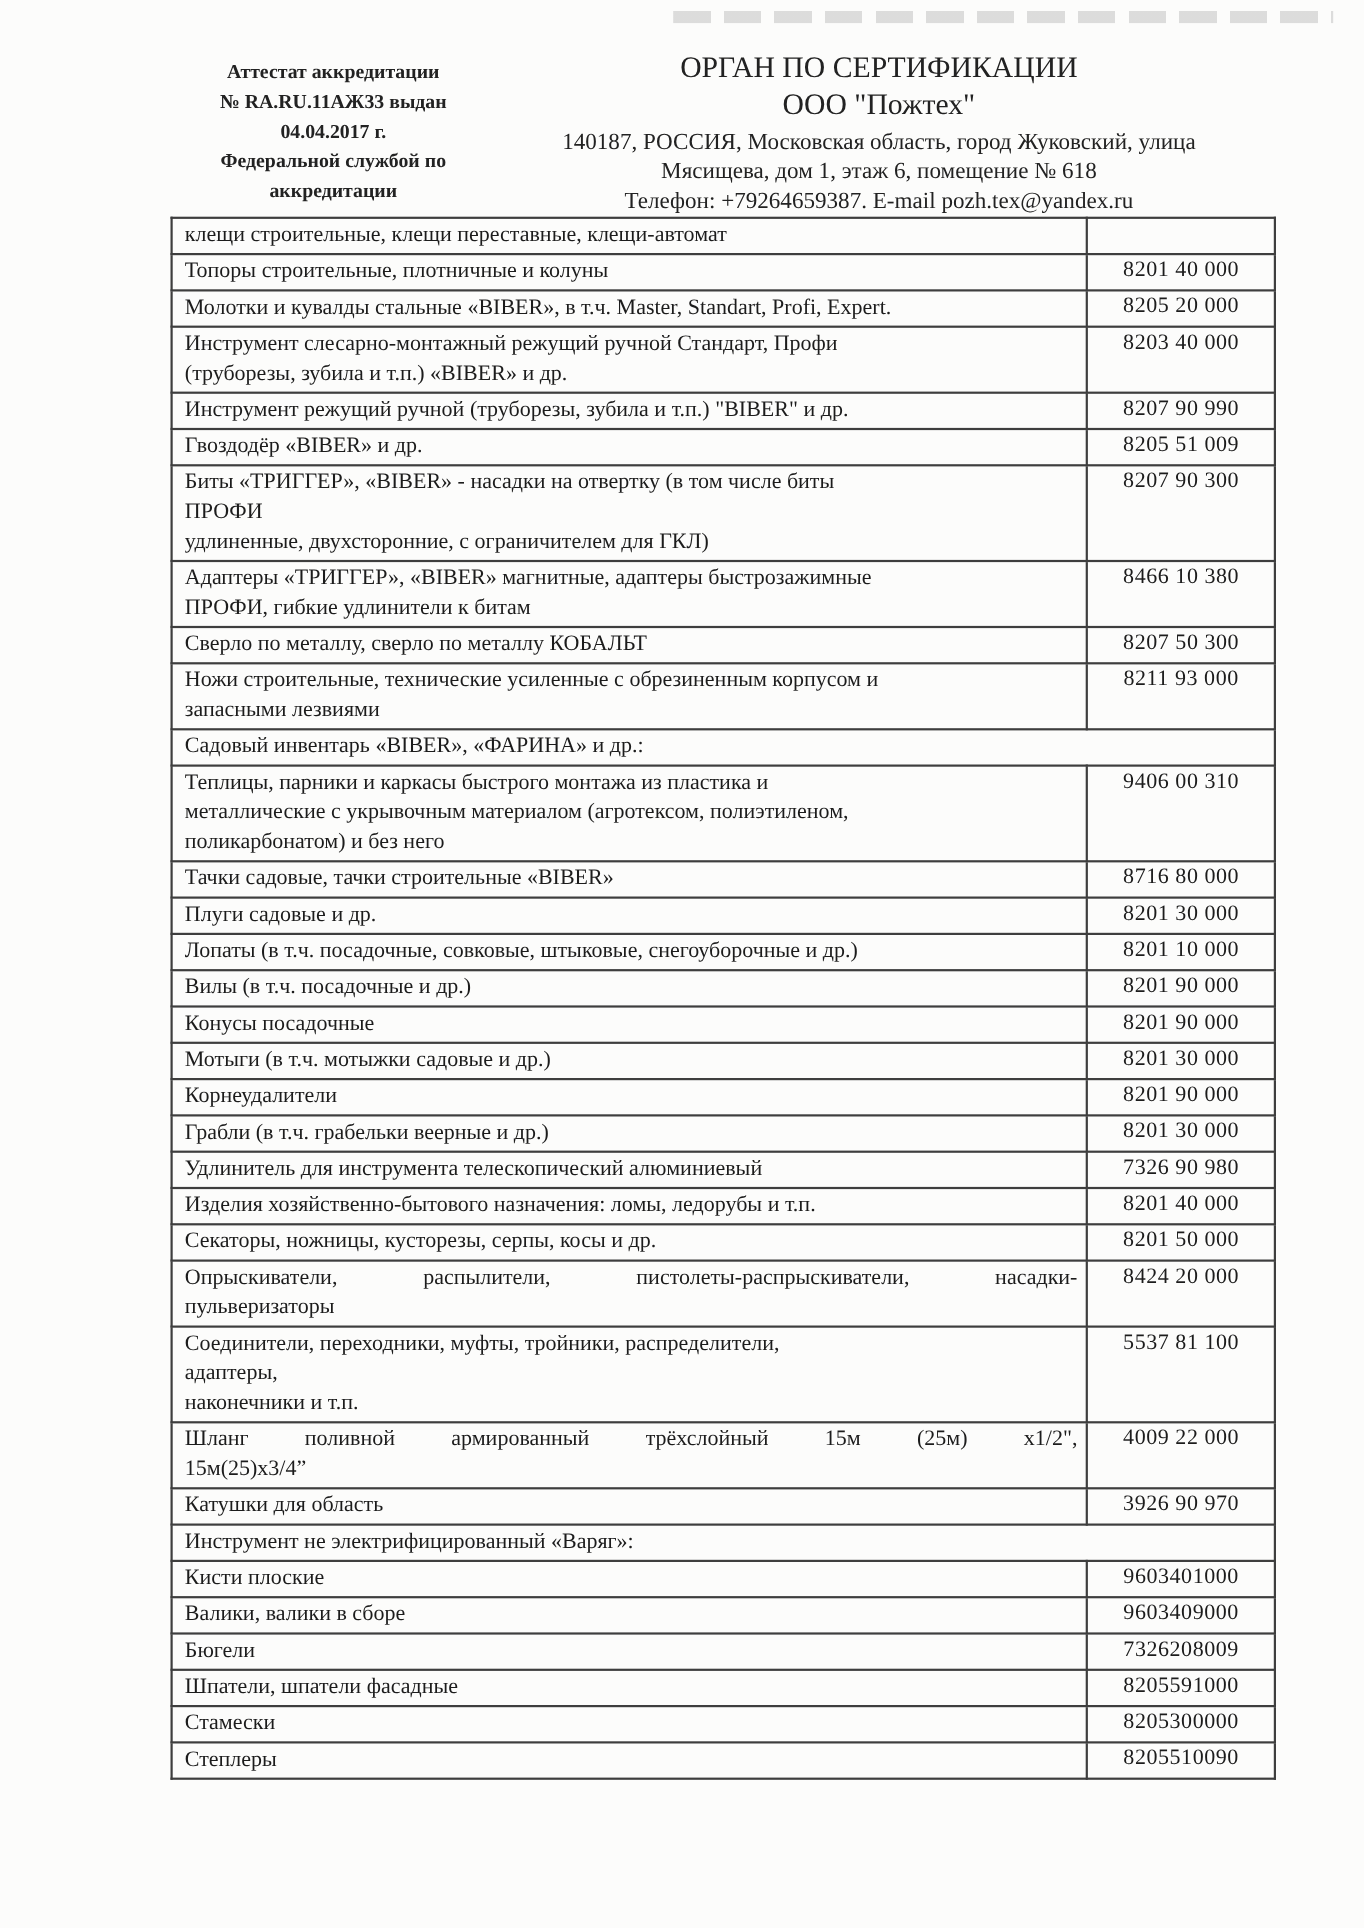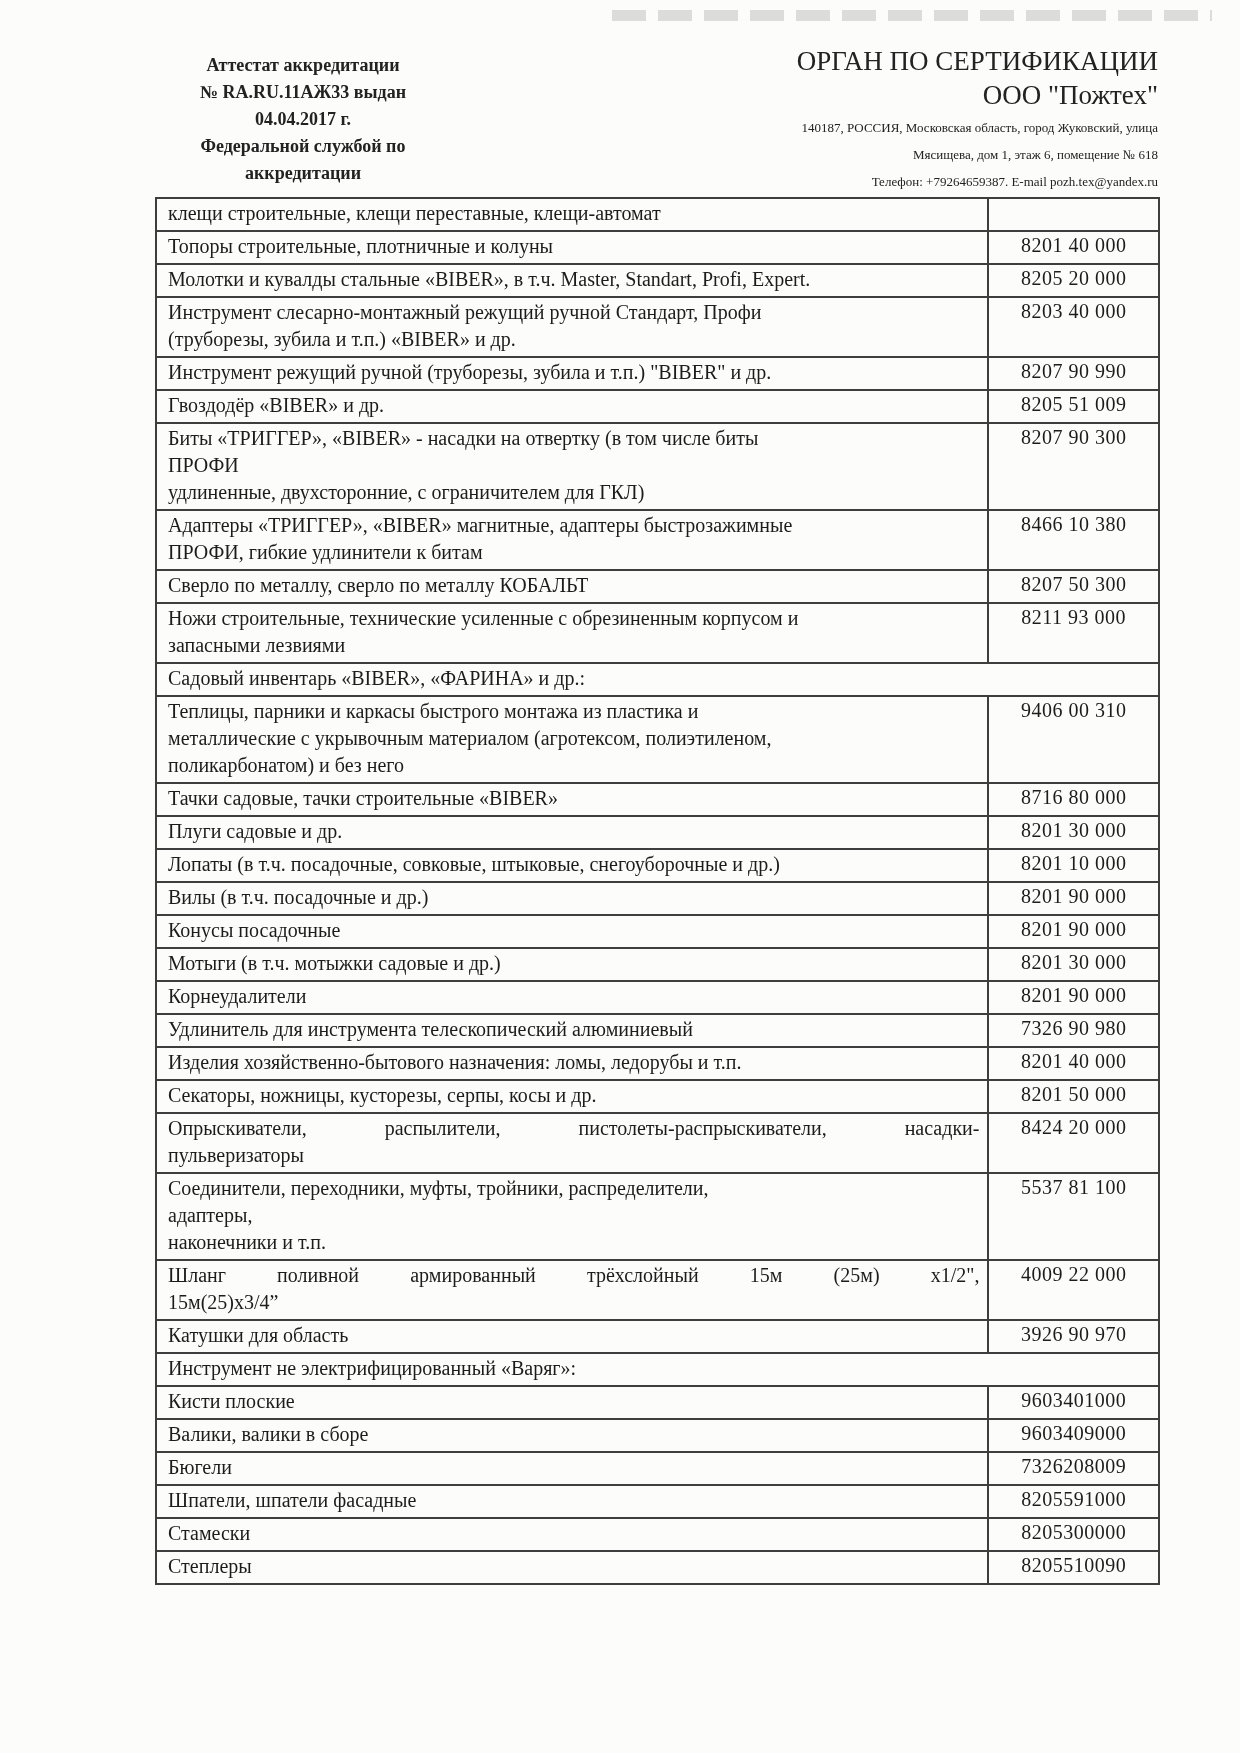--- a/index.html
+++ b/index.html
@@ -19,24 +19,24 @@
   }
   
   .hdr-left{
     position:absolute;left:170px;top:52px;width:266px;
     text-align:center;font-weight:bold;font-size:18px;line-height:26px;
     color:#222;
   }
   
   .hdr-right{
     position:absolute;left:440px;top:44px;width:718px;
-    text-align:right;color:#222;
+    text-align:center;color:#222;
   }
   .org-title{font-size:27px;line-height:34px;font-weight:normal;}
-  .org-address{margin-top:3px;font-size:13px;line-height:26px;}
+  .org-address{margin-top:3px;font-size:21px;line-height:26px;}
   
   table.tbl{
     position:absolute;left:155px;top:197px;width:1005px;
     border-collapse:collapse;table-layout:fixed;
   }
   table.tbl td{
     border:2px solid #3e3e3e;
     font-size:20px;line-height:27px;
     vertical-align:top;
     color:#1c1c1c;
@@ -191,20 +191,26 @@
           <td class="code">8201 30 000</td>
         </tr>
         <tr>
           <td class="desc">
             <div class="line">Корнеудалители</div>
           </td>
           <td class="code">8201 90 000</td>
         </tr>
         <tr>
           <td class="desc">
+            <div class="line">Грабли (в т.ч. грабельки веерные и др.)</div>
+          </td>
+          <td class="code">8201 30 000</td>
+        </tr>
+        <tr>
+          <td class="desc">
             <div class="line">Удлинитель для инструмента телескопический алюминиевый</div>
           </td>
           <td class="code">7326 90 980</td>
         </tr>
         <tr>
           <td class="desc">
             <div class="line">Изделия хозяйственно-бытового назначения: ломы, ледорубы и т.п.</div>
           </td>
           <td class="code">8201 40 000</td>
         </tr>

